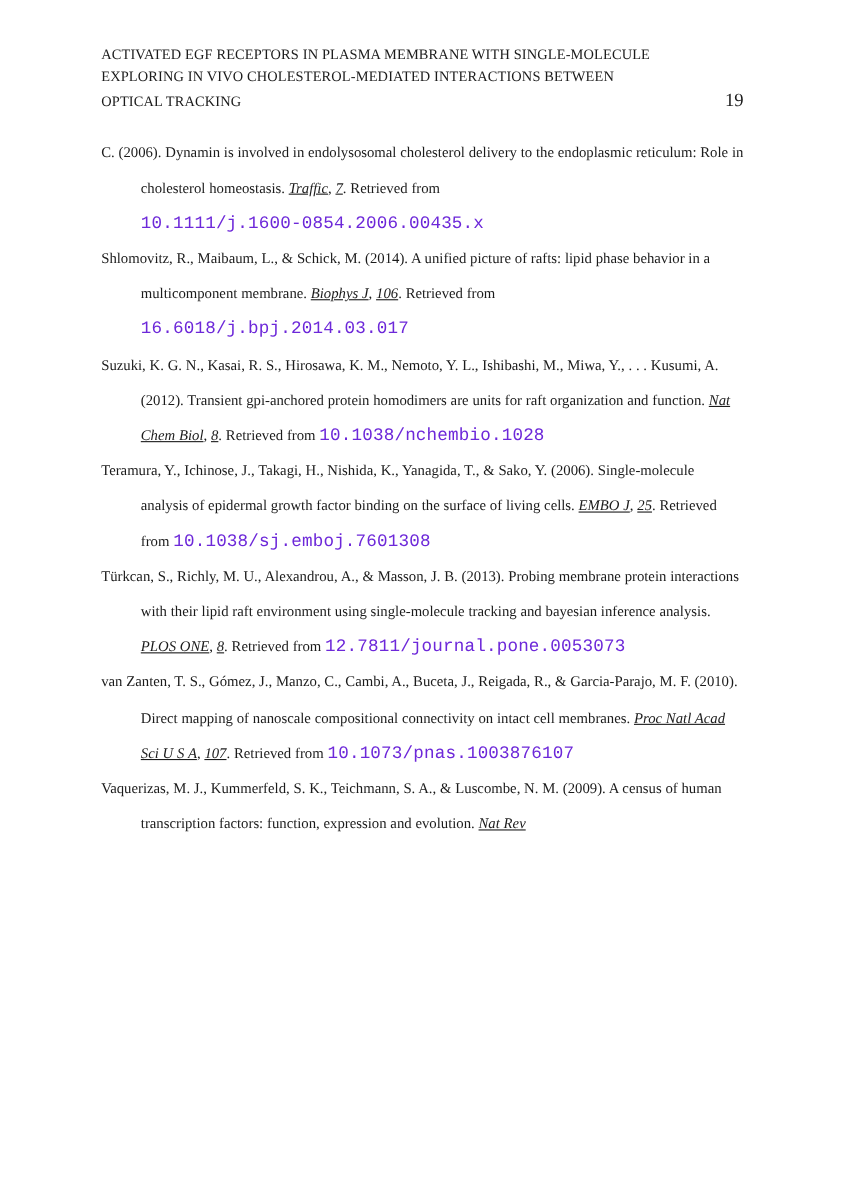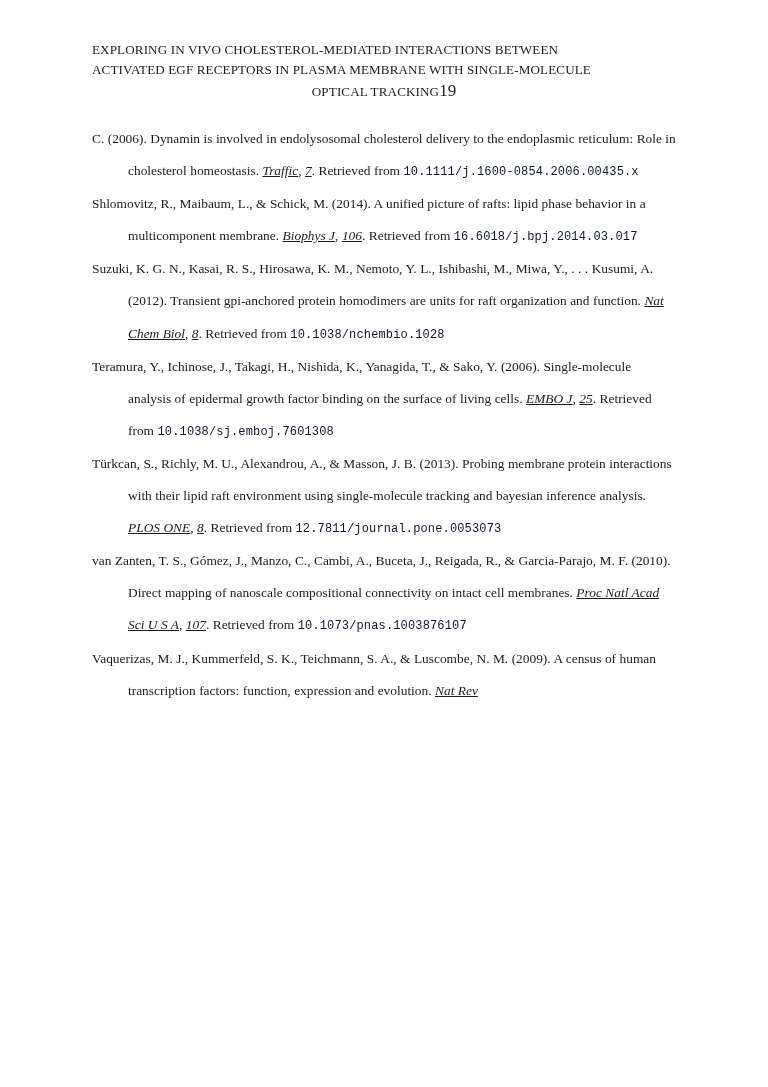--- a/index.html
+++ b/index.html
@@ -37,21 +37,21 @@
     letter-spacing: 0.12px;
     color: #1b1b1b;
   }
   .running-head-line {
     display: block;
     white-space: nowrap;
   }
   .running-head-line.with-page {
     position: relative;
     display: flex;
-    justify-content: center;
+    justify-content: space-between;
     align-items: baseline;
   }
   .page-number {
     font-size: 17px;
     letter-spacing: 0;
   }
 
   
   .reference-list {
     position: absolute;
@@ -68,34 +68,34 @@
     margin: 0;
     color: #1b1b1b;
     word-spacing: 0.1px;
   }
   em {
     font-style: italic;
     text-decoration: underline;
   }
   .doi {
     font-family: "Liberation Mono", "DejaVu Sans Mono", monospace;
-    font-size: 12px;
-    color: #0f172a;
+    font-size: 16px;
+    color: #6d28d9;
     letter-spacing: 0.15px;
     white-space: nowrap;
   }
 </style>
 </head>
 <body>
 
 <div class="page">
 
   <div class="running-head">
+    <span class="running-head-line">ACTIVATED EGF RECEPTORS IN PLASMA MEMBRANE WITH SINGLE-MOLECULE</span>
     <span class="running-head-line">EXPLORING IN VIVO CHOLESTEROL-MEDIATED INTERACTIONS BETWEEN</span>
-    <span class="running-head-line">ACTIVATED EGF RECEPTORS IN PLASMA MEMBRANE WITH SINGLE-MOLECULE</span>
     <span class="running-head-line with-page">
       <span>OPTICAL TRACKING</span>
       <span class="page-number">19</span>
     </span>
   </div>
 
   <div class="reference-list">
       <p class="reference-entry"><span>C. (2006). Dynamin is involved in endolysosomal cholesterol delivery to the endoplasmic reticulum: Role in cholesterol homeostasis. </span><em>Traffic</em><span>, </span><em>7</em><span>. Retrieved from </span><span class="doi">10.1111/j.1600-0854.2006.00435.x</span></p>
       <p class="reference-entry"><span>Shlomovitz, R., Maibaum, L., &amp; Schick, M. (2014). A unified picture of rafts: lipid phase behavior in a multicomponent membrane. </span><em>Biophys J</em><span>, </span><em>106</em><span>. Retrieved from </span><span class="doi">16.6018/j.bpj.2014.03.017</span></p>
       <p class="reference-entry"><span>Suzuki, K. G. N., Kasai, R. S., Hirosawa, K. M., Nemoto, Y. L., Ishibashi, M., Miwa, Y., . . . Kusumi, A. (2012). Transient gpi-anchored protein homodimers are units for raft organization and function. </span><em>Nat Chem Biol</em><span>, </span><em>8</em><span>. Retrieved from </span><span class="doi">10.1038/nchembio.1028</span></p>

